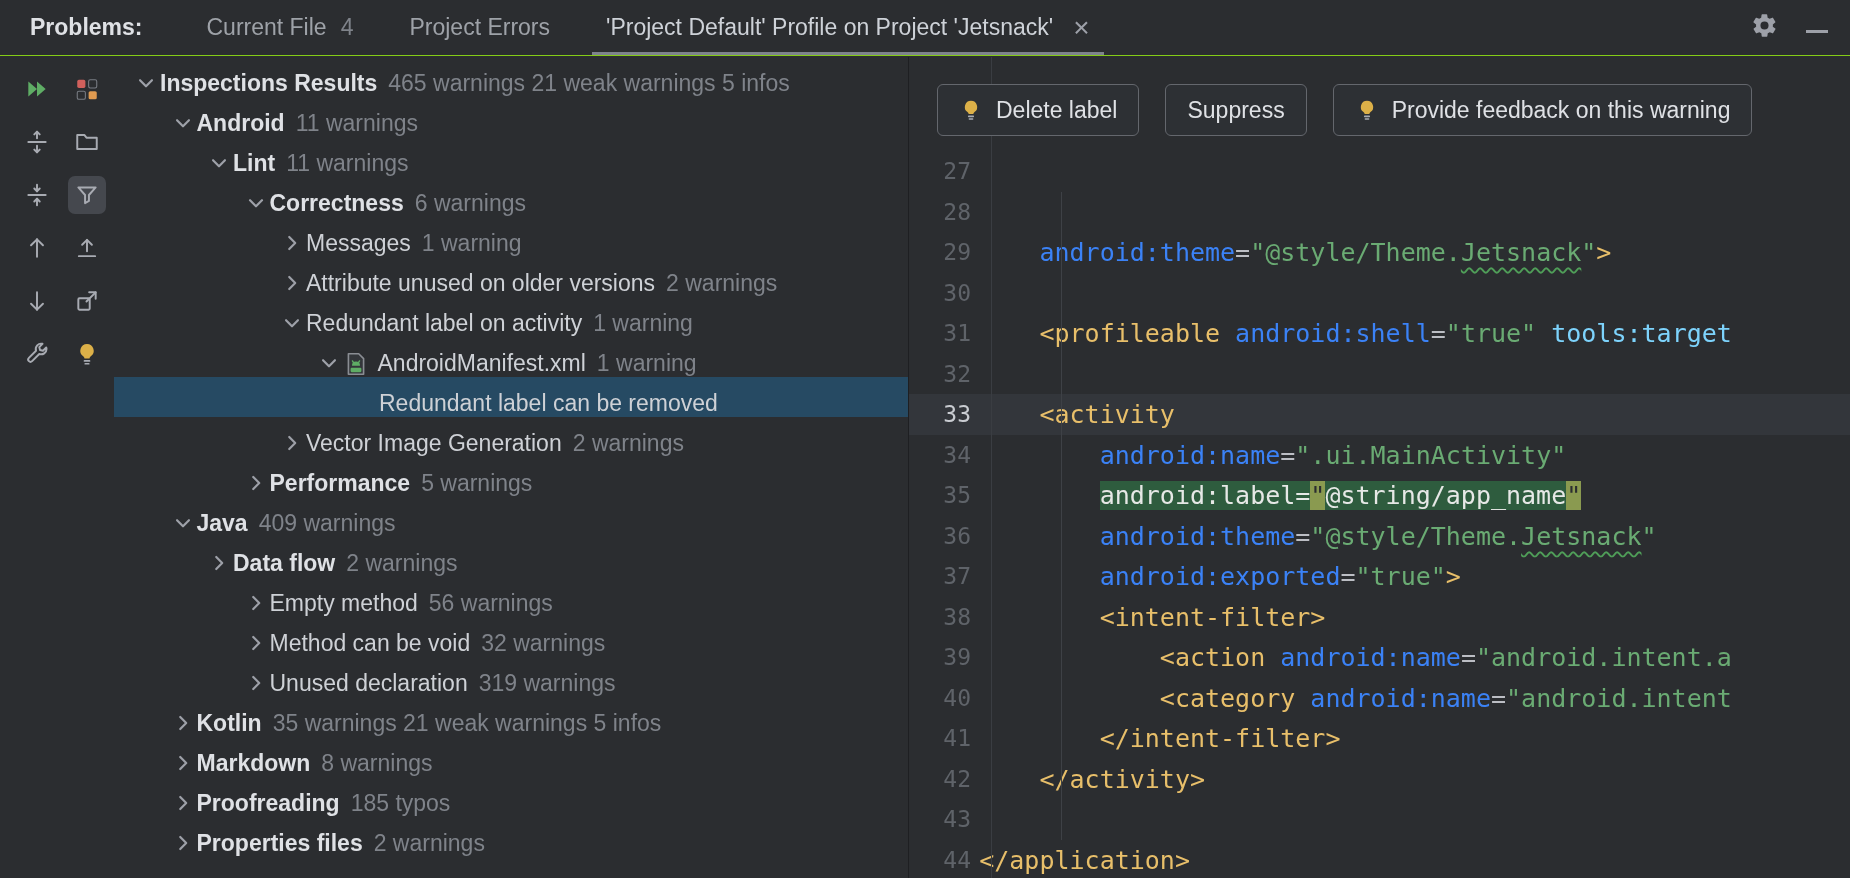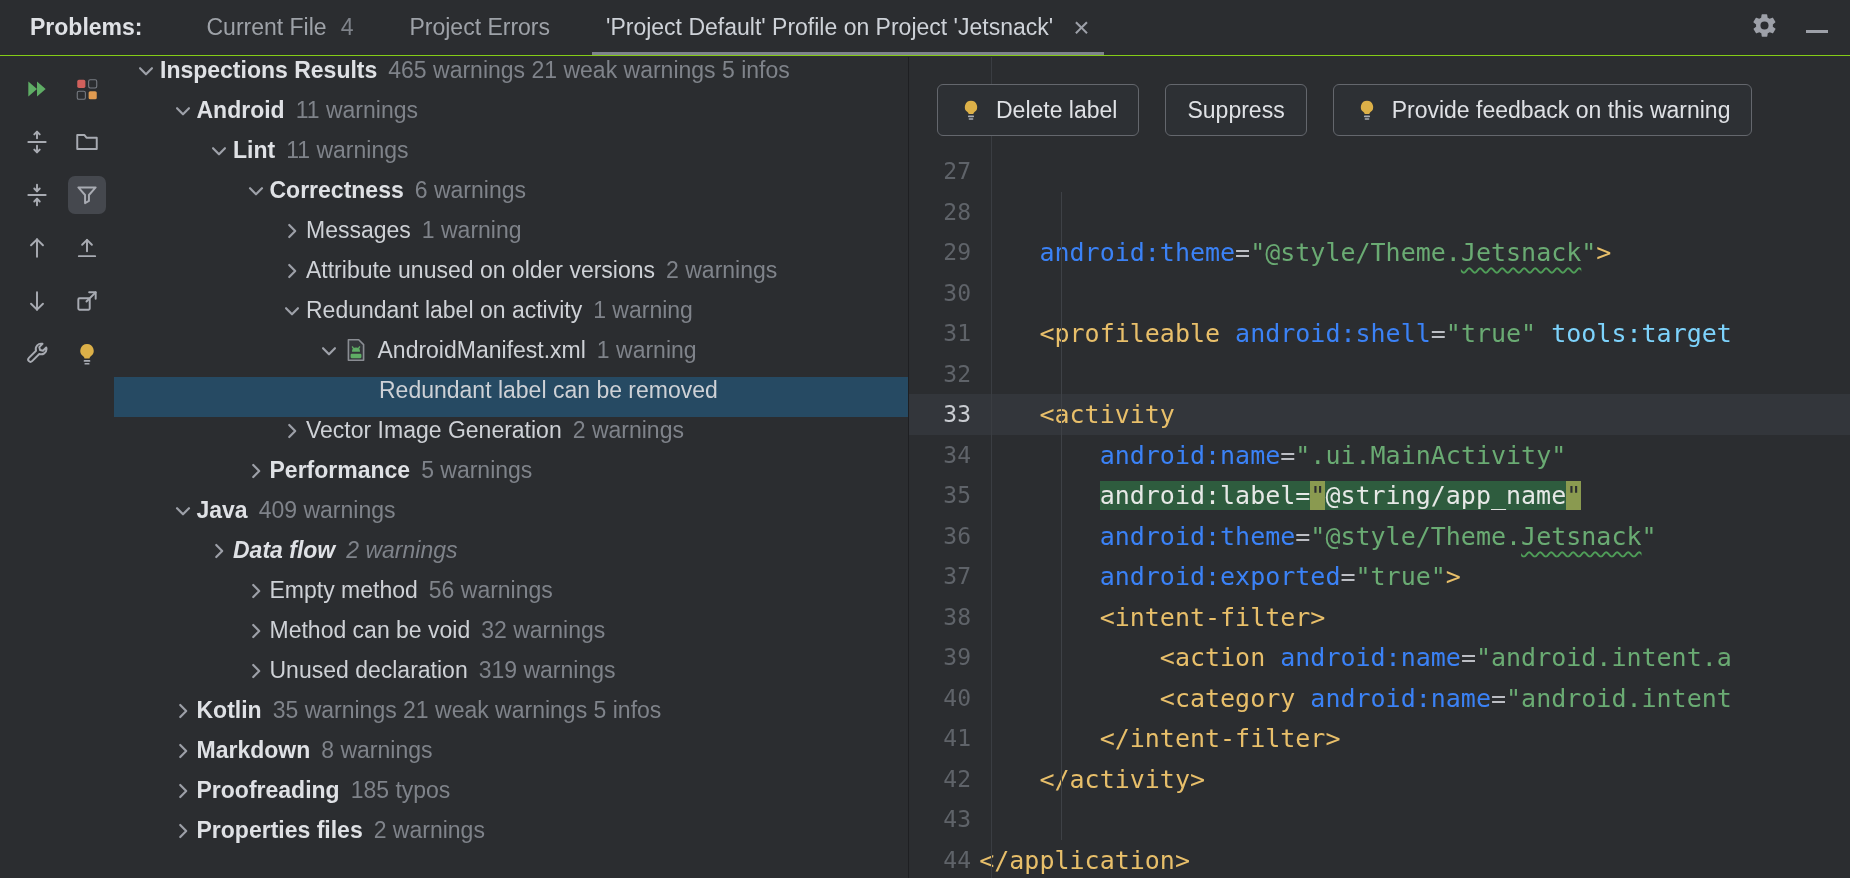--- a/index.html
+++ b/index.html
@@ -24,21 +24,21 @@
   .minus-bar { display:inline-block; width:22px; height:3px; background:#9da0a8; }
 
   
   .toolbar { position:absolute; top:57px; left:0; width:114px; bottom:0; background:#2b2d30; }
   .tbar-grid { display:grid; grid-template-columns:38px 38px; gap:15px 12px; padding:13px 0 0 18px; }
   .tb-cell { width:38px; height:38px; display:flex; align-items:center; justify-content:center; border-radius:7px; }
   .tb-cell.selected { background:#45484e; }
 
   
   .tree { position:absolute; top:57px; left:114px; width:794px; bottom:0; overflow:hidden; font-size:23px; }
-  .trow { height:40px; display:flex; align-items:flex-start; white-space:nowrap; }
+  .trow { height:40px; display:flex; align-items:flex-end; white-space:nowrap; }
   .trow.selected { background:#264a63; }
   .chev { width:28px; height:28px; flex:0 0 28px; display:flex; align-items:center; justify-content:center; }
   .chev.open svg { transform:rotate(90deg); }
   .chev.none { visibility:hidden; }
   .fic { width:26px; height:26px; flex:0 0 26px; margin-right:9px; display:flex; align-items:center; }
   .lbl { color:#ced1d6; }
   .lbl.bold { font-weight:700; color:#dfe1e5; }
   .meta { color:#7f838a; margin-left:11px; }
 
   
@@ -289,21 +289,21 @@
       </div>
       <div class="trow" style="padding-left: 54.5px;">
         <span class="chev open">
           <svg width="22" height="22" viewBox="0 0 24 24" fill="none" stroke="#9da0a8" stroke-width="2.4" stroke-linecap="round" stroke-linejoin="round">
             <polyline points="9 5.5 15.5 12 9 18.5"></polyline>
           </svg>
         </span>
         <span class="lbl bold">Java</span>
         <span class="meta">409 warnings</span>
       </div>
-      <div class="trow" style="padding-left: 91px; font-style: italic;">
+      <div class="trow" style="padding-left: 91px;">
         <span class="chev closed">
           <svg width="22" height="22" viewBox="0 0 24 24" fill="none" stroke="#9da0a8" stroke-width="2.4" stroke-linecap="round" stroke-linejoin="round">
             <polyline points="9 5.5 15.5 12 9 18.5"></polyline>
           </svg>
         </span>
         <span class="lbl bold">Data flow</span>
         <span class="meta">2 warnings</span>
       </div>
       <div class="trow" style="padding-left: 127.5px;">
         <span class="chev closed">

